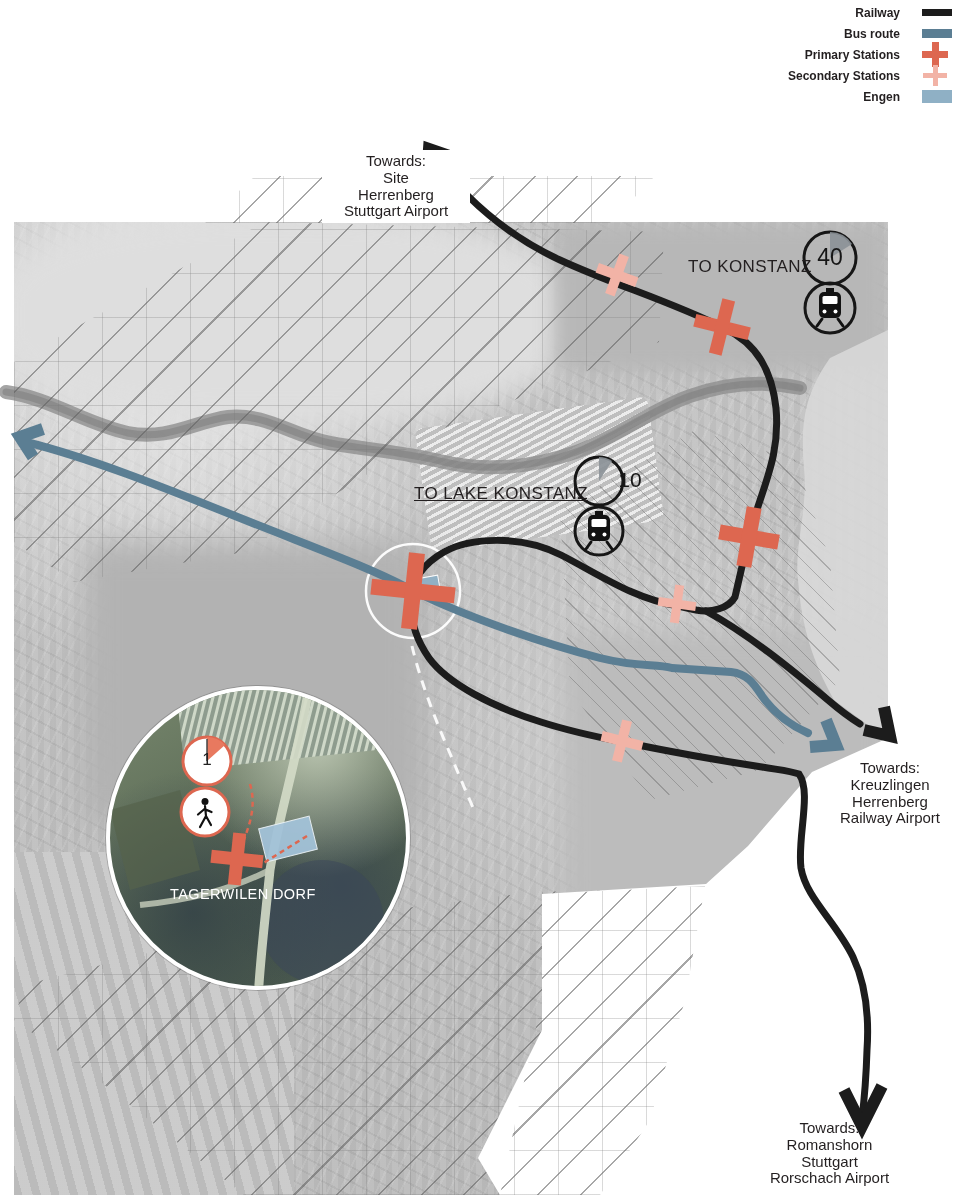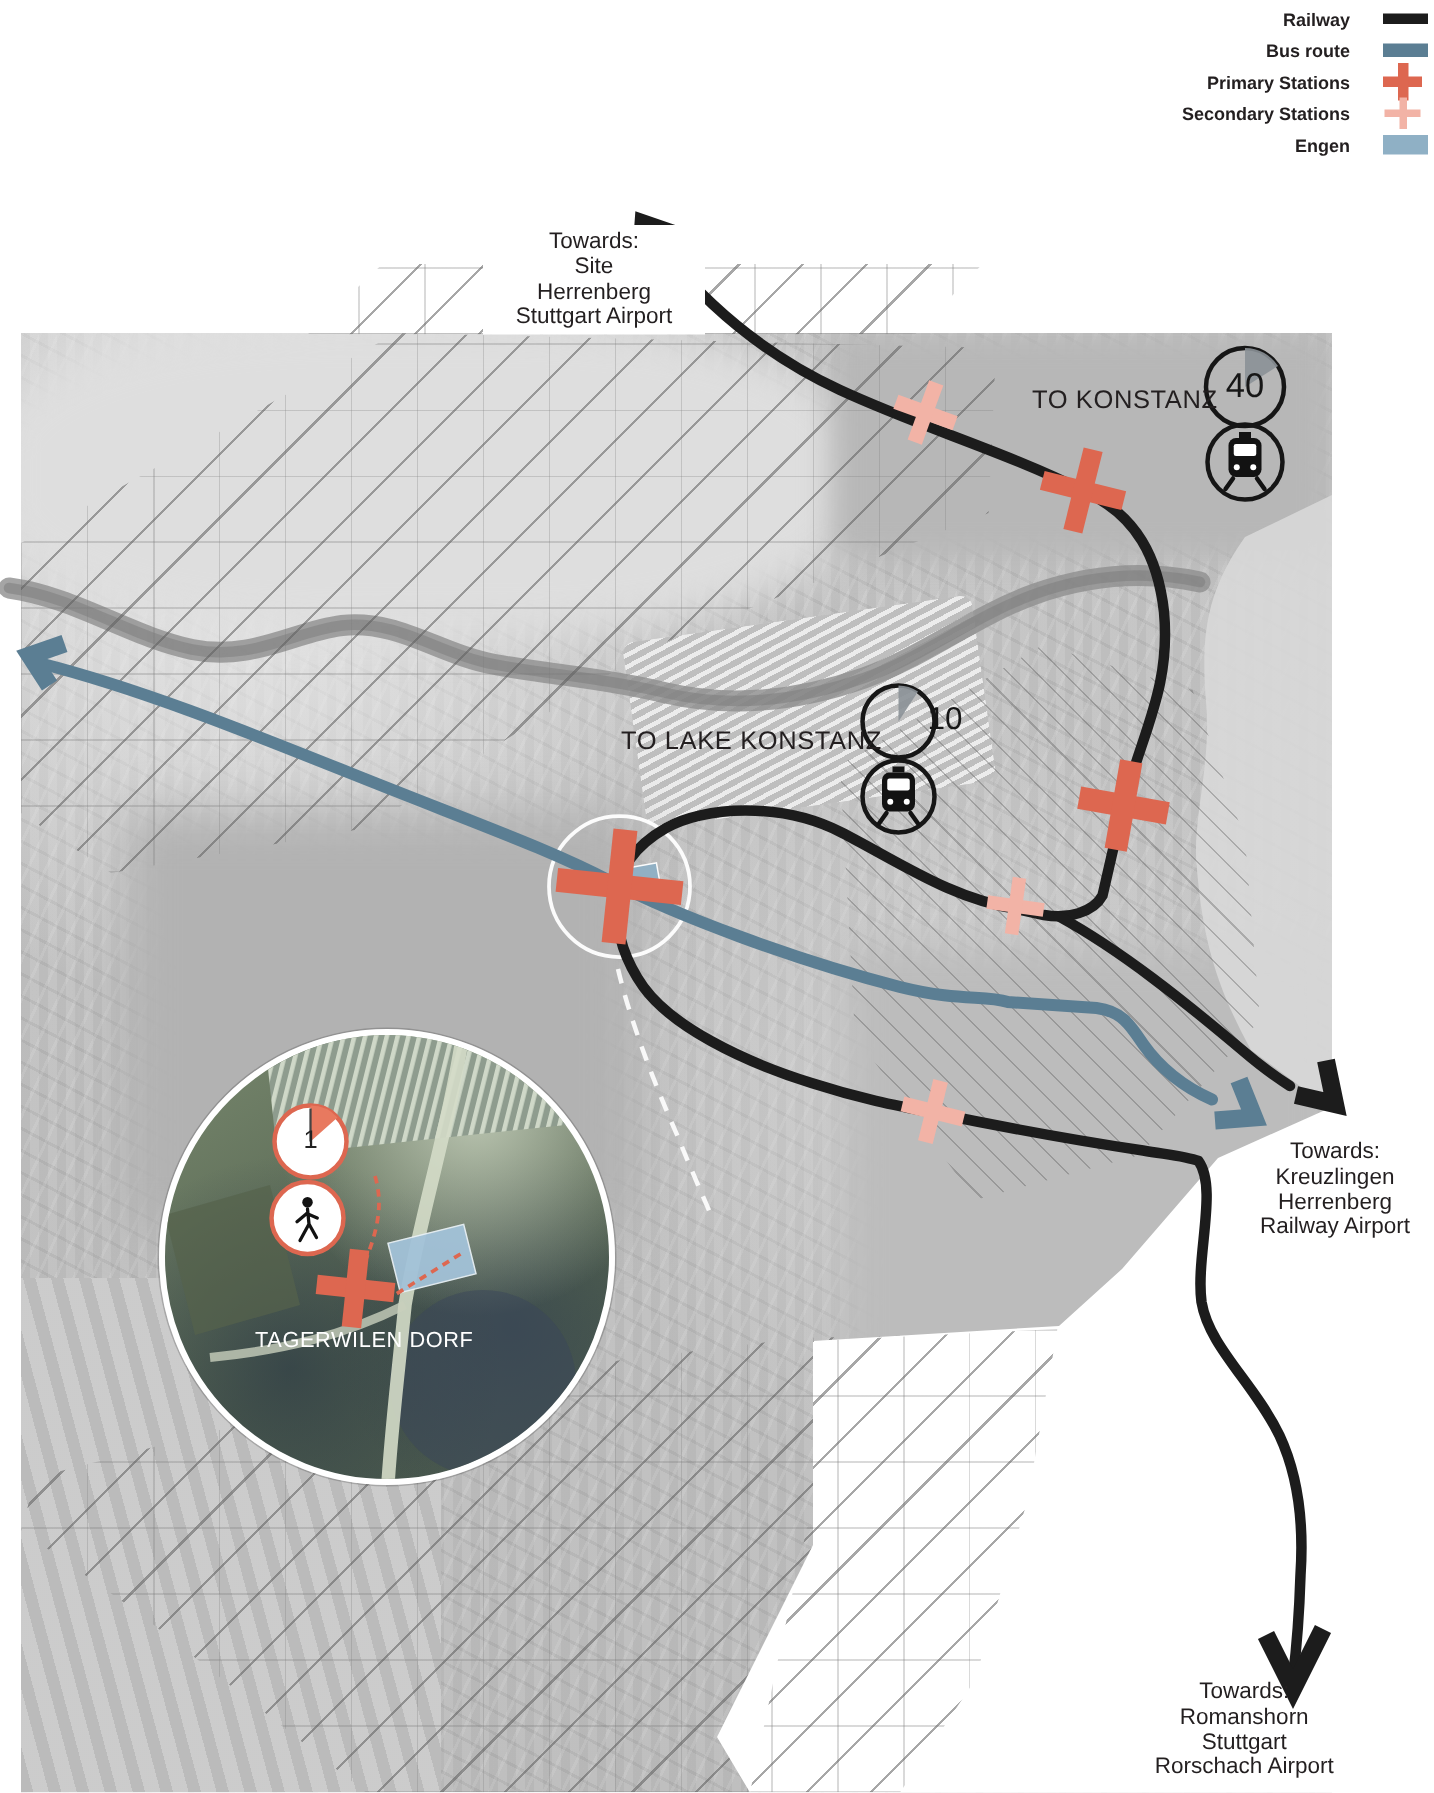--- a/index.html
+++ b/index.html
@@ -261,21 +261,21 @@
     <div>Herrenberg</div>
     <div>Railway Airport</div>
   </div>
   <div class="t towards" style="left:752px;top:1120px;width:155px;">
     <div>Towards:</div>
     <div>Romanshorn</div>
     <div>Stuttgart</div>
     <div>Rorschach Airport</div>
   </div>
   <div class="t map-caps" style="left:688px;top:257px;">TO KONSTANZ</div>
-  <div class="t map-caps" style="left:414px;top:484px;">TO LAKE KONSTANZ</div>
+  <div class="t map-caps" style="left:414px;top:484px;text-decoration:underline;">TO LAKE KONSTANZ</div>
   <div class="badge-num" style="left:830px;top:257px;">40</div>
   <div class="badge-num small" style="left:630px;top:480px;">10</div>
 
   <div id="legend">
     <div class="lg-row">
       <div class="lg-label">Railway</div>
       <div class="lg-sym">
           <span class="sw-bar railway"></span>
         </div>
     </div>

